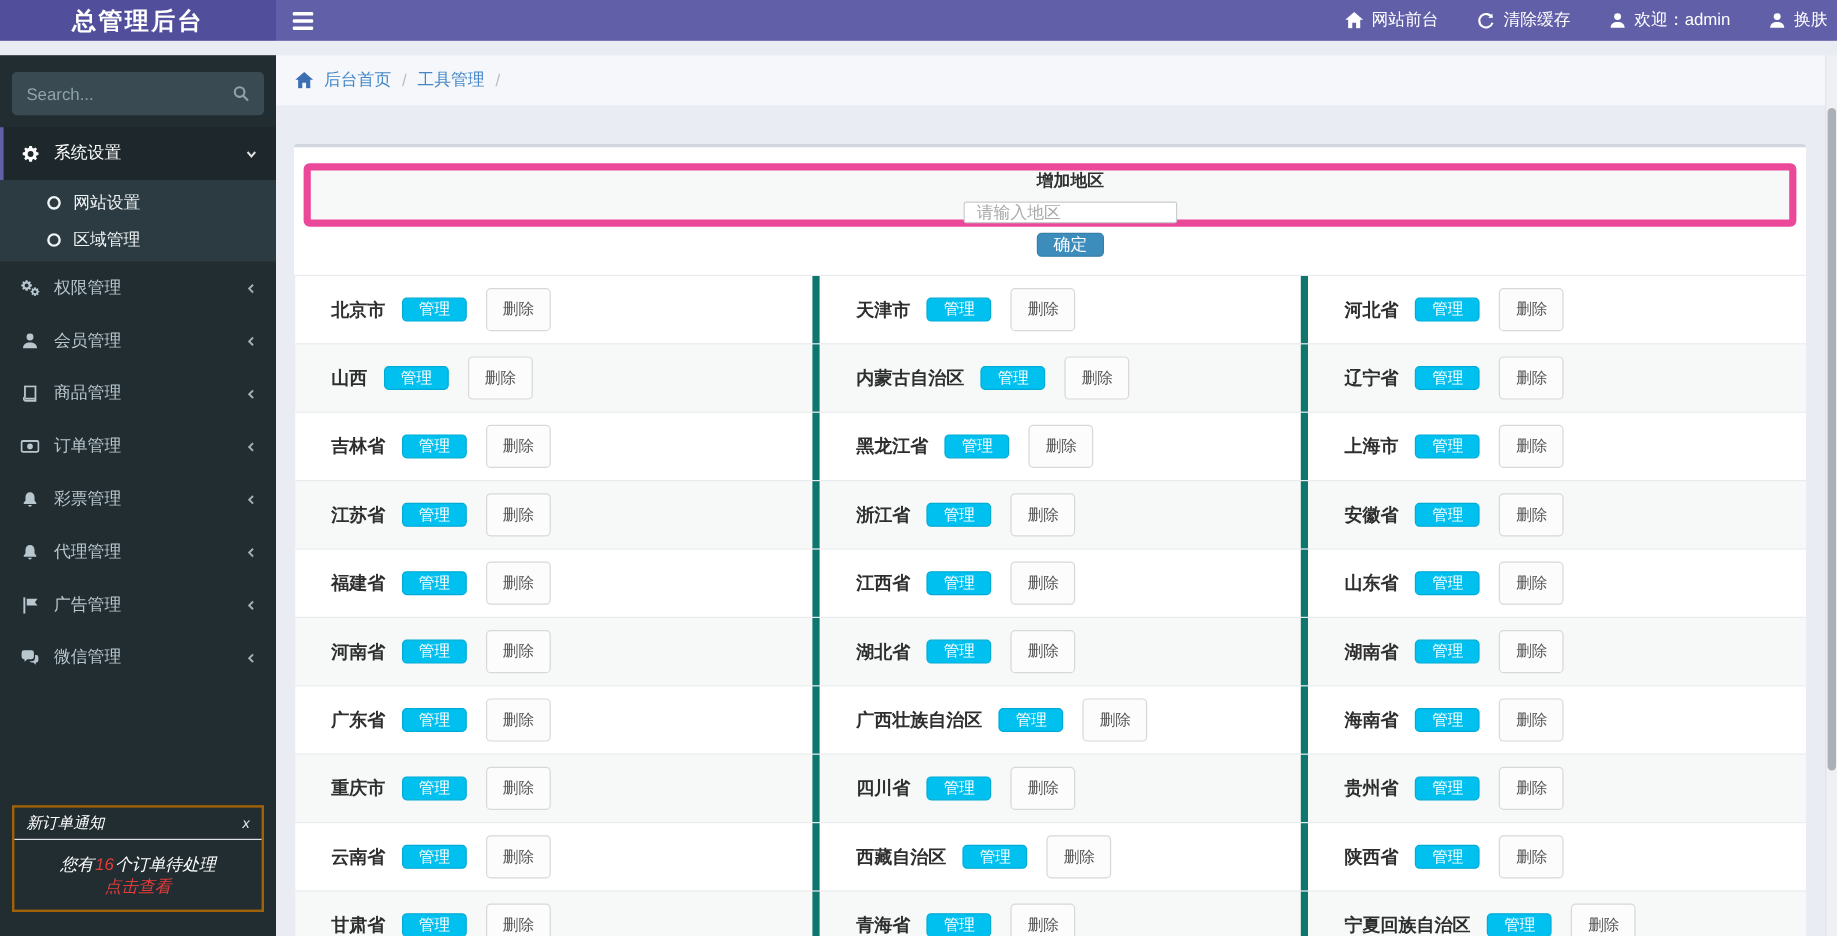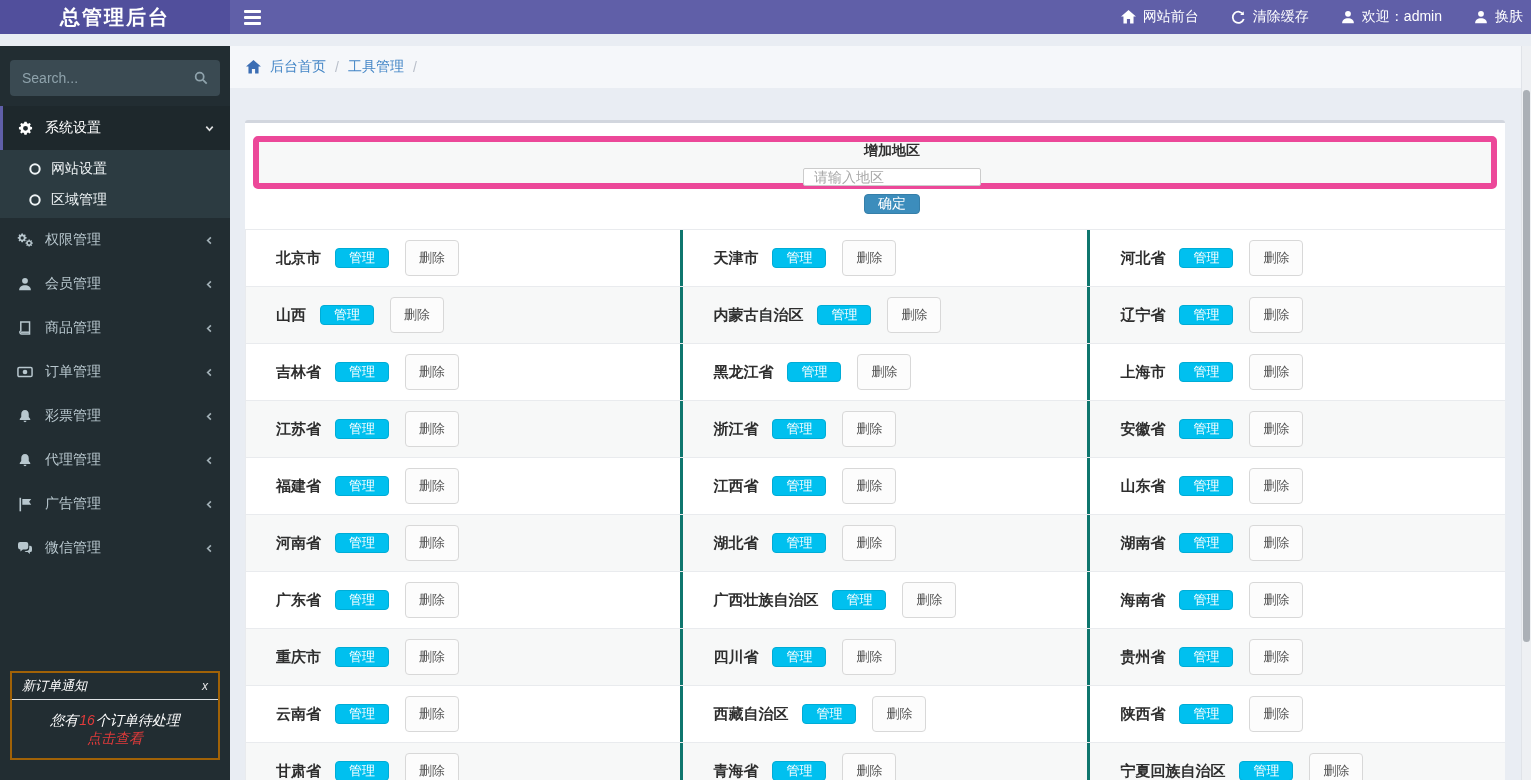--- a/index.html
+++ b/index.html
@@ -40,21 +40,21 @@
   .search-box input::placeholder { color:#8fa3ac; }
   .search-btn { color:#8fa3ac; cursor:pointer; display:flex; }
   .menu { margin-top:6px; }
   .menu-item {
     height:44px; display:flex; align-items:center; padding:0 15px 0 12px;
     color:#b8c7ce; font-size:14px; cursor:pointer; border-left:3px solid transparent;
   }
   .menu-item.active { background:#1e282c; border-left-color:#605fa8; color:#fff; }
   .mi-icon { width:20px; margin-right:10px; display:flex; justify-content:center; flex:none; }
   .mi-chev { margin-left:auto; display:flex; opacity:.85; }
-  .submenu { background:#2c3b41; padding:3px 4px; }
+  .submenu { background:#2c3b41; padding:3px 14px; }
   .submenu-item {
     height:31px; display:flex; align-items:center; padding-left:25px; gap:10px;
     color:#eef3f5; font-size:14px; cursor:pointer;
   }
 
   
   .notify {
     position:absolute; left:10px; right:10px; bottom:20px;
     border:2px solid #a16207; background:transparent; color:#fff;font-style:italic;
   }
@@ -95,21 +95,21 @@
   .well-input::placeholder { color:#a9a9a9; }
   .btn-submit {
     height:30px; padding:0 13px; background:#3c8dbc; border:1px solid #367fa9; border-radius:4px;
     color:#fff; font-size:14px; cursor:pointer; font-family:inherit;
   }
 
   
   .region-table { margin-top:40px; width:100%; }
   .t-row { display:flex; height:57px; border-top:1px solid #e9ebee; }
   .t-row.alt { background:#f7f8f8; }
-  .t-cell { display:flex; align-items:center; padding-left:30px; border-right:3px solid #0f766e; }
+  .t-cell { display:flex; align-items:center; padding-left:30px; border-right:6px solid #0f766e; }
   .t-cell.c0 { width:34.8%; border-left:1px solid #e9ebee; }
   .t-cell.c1 { width:32.3%; }
   .t-cell.c2 { width:32.9%; border-right:0; }
   .p-name { font-weight:bold; font-size:15px; color:#2e2e2e; }
   .btn-manage {
     margin-left:14px; height:20px; padding:0 13px; background:#00c0ef; border:1px solid #00acd6;
     border-radius:4px; color:#fff; font-size:13px; cursor:pointer; font-family:inherit;
   }
   .btn-delete {
     margin-left:16px; height:36px; padding:0 13px; background:#fcfcfc; border:1px solid #d8d8d8;

